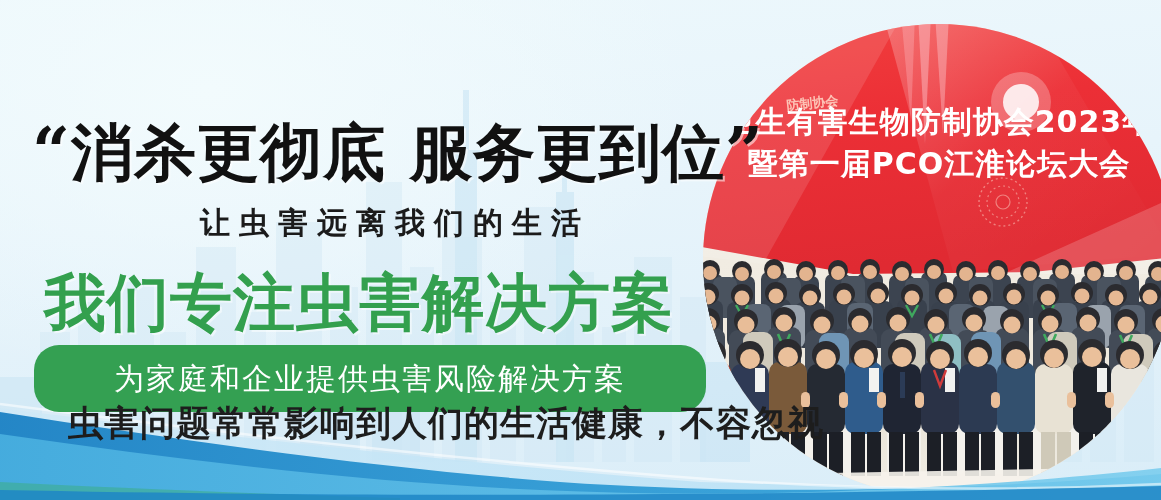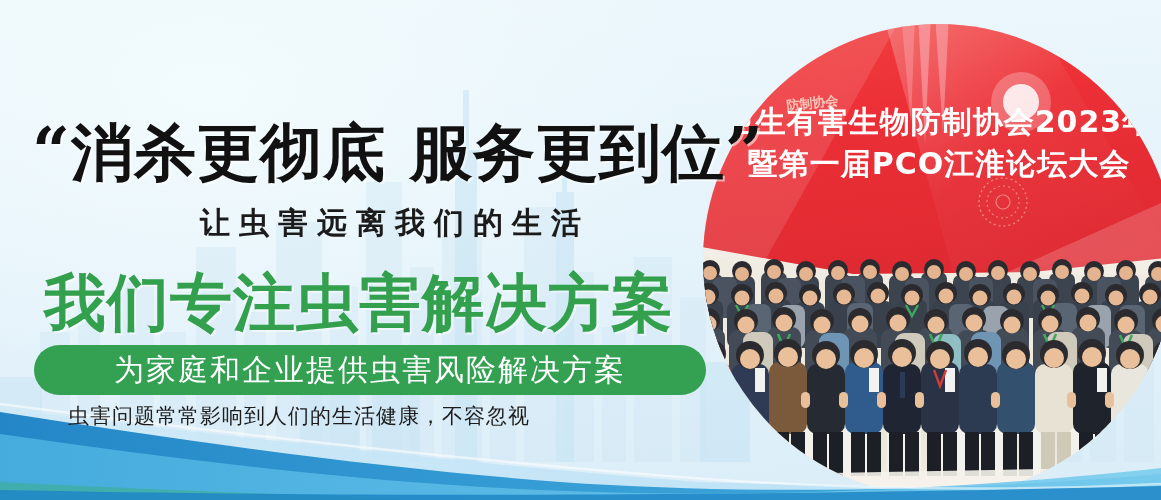--- a/index.html
+++ b/index.html
@@ -109,43 +109,43 @@
     white-space: nowrap;
     text-shadow: 2px 2px 0 rgba(255,255,255,0.5);
     text-align: right;
   }
 
   .pill {
     position: absolute;
     left: 34px;
     top: 345px;
     width: 672px;
-    height: 50px;
+    height: 67px;
     border-radius: 25px;
     background: #34a052;
     display: flex;
     align-items: center;
     justify-content: center;
   }
   .pill-text {
     font-size: 30px;
     line-height: 1;
     font-weight: 500;
     color: #ffffff;
     letter-spacing: 2px;
     white-space: nowrap;
   }
 
   .tagline {
     position: absolute;
     left: 68px;
     top: 406px;
-    font-size: 21px;
+    font-size: 35px;
     line-height: 1;
-    font-weight: 400;
+    font-weight: 700;
     color: #1d1d1d;
     letter-spacing: 1px;
     white-space: nowrap;
   }
 </style>
 </head>
 <body>
 
 <div id="banner">
 

